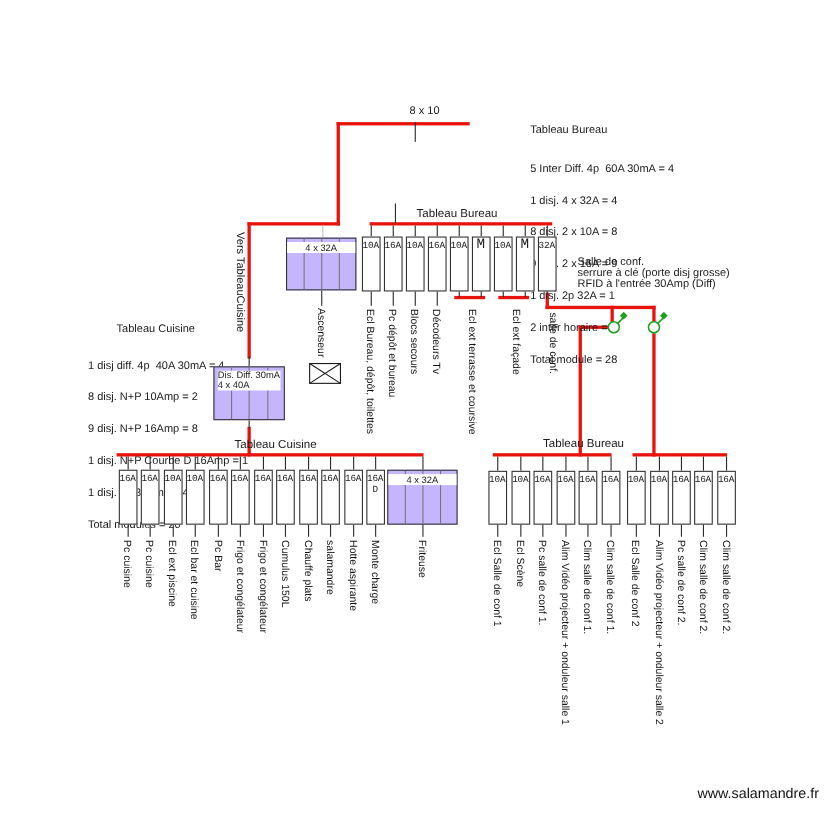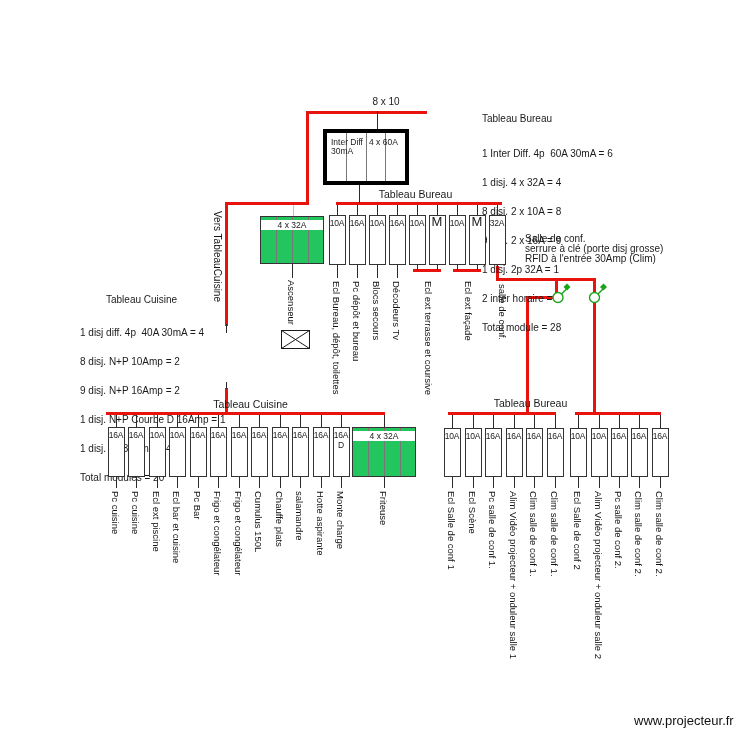--- a/index.html
+++ b/index.html
@@ -2,24 +2,24 @@
 <html><head>
 <meta charset="utf-8">
 <style>
   html,body{margin:0;padding:0;background:#fff;}
   #canvas{position:relative;width:750px;height:750px;background:#fff;overflow:hidden;
           font-family:"Liberation Sans",sans-serif;color:#1a1a1a;}
   .abs{position:absolute;}
   .rw{position:absolute;background:#e8130c;}          
   .bw{position:absolute;background:#2a2a2a;}          
   .gw{position:absolute;background:#c2c2c2;}          
-  .box{position:absolute;background:#22c55e;border:1px solid #333;box-sizing:border-box;}
+  .box{position:absolute;background:#c4b5fd;border:1px solid #333;box-sizing:border-box;}
   .divider{position:absolute;top:0;bottom:0;width:1px;background:#777;}
   .breaker{position:absolute;background:#fff;border:1px solid #333;box-sizing:border-box;
-           text-align:center;font-size:8.5px;line-height:10px;padding-top:2px;letter-spacing:-0.2px;}
+           text-align:center;font-size:8.5px;line-height:10px;padding-top:2px;letter-spacing:-0.2px;font-family:Liberation Mono, monospace;}
   .breaker.m{font-size:13px;padding-top:1px;letter-spacing:0;}
   .rlabel{position:absolute;transform:rotate(90deg);transform-origin:0 0;white-space:nowrap;
           font-size:9.5px;line-height:11px;color:#111;}
   .legend{font-size:10px;line-height:9.7px;white-space:pre;}
   .legend div{height:9.7px;}
   .title{position:absolute;font-size:10.5px;text-align:center;white-space:nowrap;}
   .boxtext{position:absolute;font-size:8.5px;line-height:9px;white-space:pre;}
 </style>
 </head>
 <body>
@@ -47,68 +47,67 @@
   <div class="rw" style="left:448px;top:412px;width:108px;height:3px;"></div>
   <div class="rw" style="left:575px;top:412px;width:86px;height:3px;"></div>
 
   <div class="bw" style="left:377px;top:111px;width:1px;height:18px;"></div>
   <div class="bw" style="left:359px;top:185px;width:1px;height:18px;"></div>
   <div class="bw" style="left:226px;top:324px;width:1px;height:9px;"></div>
   <div class="bw" style="left:226px;top:382px;width:1px;height:7px;"></div>
   <div class="gw" style="left:293px;top:205px;width:1px;height:11px;"></div>
   <div class="bw" style="left:292px;top:264px;width:1px;height:14px;"></div>
 
-  <div class="abs" style="left:323px;top:129px;width:86px;height:56px;background:#fff;border:4px solid #000;box-sizing:border-box;">
-    <div class="divider" style="left:19px;"></div>
-    <div class="divider" style="left:39px;"></div>
-    <div class="divider" style="left:58px;"></div>
-    <div class="boxtext" style="left:4px;top:5px;"><span>Inter Diff</span><br><span>30mA</span></div>
-    <div class="boxtext" style="left:42px;top:5px;">4 x 60A</div>
-  </div>
 
   <div class="abs legend" style="left:482px;top:95px;">
     <div style="height:15px;">Tableau Bureau</div>
-    <div>1 Inter Diff. 4p  60A 30mA = 6</div>
+    <div>5 Inter Diff. 4p  60A 30mA = 4</div>
     <div>1 disj. 4 x 32A = 4</div>
     <div>8 disj. 2 x 10A = 8</div>
     <div>9 disj. 2 x 16A = 9</div>
     <div>1 disj. 2p 32A = 1</div>
     <div>2 inter horaire = 2</div>
     <div>Total module = 28</div>
   </div>
 
   <div class="abs legend" style="left:80px;top:276px;">
     <div style="height:13px;padding-left:26px;">Tableau Cuisine</div>
     <div>1 disj diff. 4p  40A 30mA = 4</div>
     <div>8 disj. N+P 10Amp = 2</div>
-    <div>9 disj. N+P 16Amp = 2</div>
+    <div>9 disj. N+P 16Amp = 8</div>
     <div>1 disj. N+P Courbe D 16Amp = 1</div>
     <div>1 disj. 4p 32Amp = 4</div>
     <div>Total modules = 20</div>
   </div>
 
   <div class="abs" style="left:525px;top:234px;font-size:10px;line-height:10px;">
     <div>Salle de conf.</div>
     <div>serrure à clé (porte disj grosse)</div>
-    <div>RFID à l'entrée 30Amp (Clim)</div>
+    <div>RFID à l'entrée 30Amp (Diff)</div>
   </div>
 
   <div class="rlabel" style="left:223px;top:211px;font-size:10px;">Vers TableauCuisine</div>
 
   <div class="title" style="left:368px;top:188px;width:95px;">Tableau Bureau</div>
   <div class="title" style="left:203px;top:398px;width:95px;">Tableau Cuisine</div>
   <div class="title" style="left:483px;top:397px;width:95px;">Tableau Bureau</div>
 
   <div class="box" style="left:260px;top:216px;width:64px;height:48px;">
     <div class="divider" style="left:15px;"></div>
     <div class="divider" style="left:31px;"></div>
     <div class="divider" style="left:47px;"></div>
     <div style="position:absolute;left:0;top:3px;width:100%;text-align:center;font-size:8.5px;background:#fff;">4 x 32A</div>
   </div>
 
+  <div class="box" style="left:194px;top:333px;width:65px;height:49px;">
+    <div class="divider" style="left:15px;"></div>
+    <div class="divider" style="left:31px;"></div>
+    <div class="divider" style="left:48px;"></div>
+    <div class="boxtext" style="left:3px;top:3px;background:#fff;"><span>Dis. Diff. 30mA</span><br><span>4 x 40A</span></div>
+  </div>
 
   <div class="box" style="left:352px;top:427px;width:64px;height:50px;">
     <div class="divider" style="left:15px;"></div>
     <div class="divider" style="left:31px;"></div>
     <div class="divider" style="left:47px;"></div>
     <div style="position:absolute;left:0;top:3px;width:100%;text-align:center;font-size:8.5px;background:#fff;">4 x 32A</div>
   </div>
 
   <svg class="abs" style="left:281px;top:330px;" width="29" height="19">
     <rect x="0.5" y="0.5" width="28" height="18" fill="#fff" stroke="#1a1a1a"></rect>
@@ -122,21 +121,21 @@
       <line x1="21.5" y1="18" x2="27" y2="12.5" stroke="#1ca21c" stroke-width="1.4"></line>
       <path d="M27 7.5 L30.5 11 L27 14.5 L23.5 11 Z" fill="#1ca21c"></path>
     </g>
     <g>
       <circle cx="54.5" cy="21.5" r="5" fill="#fff" stroke="#1ca21c" stroke-width="1.4"></circle>
       <line x1="58" y1="18" x2="63.5" y2="12.5" stroke="#1ca21c" stroke-width="1.4"></line>
       <path d="M63.5 7.5 L67 11 L63.5 14.5 L60 11 Z" fill="#1ca21c"></path>
     </g>
   </svg>
 
-  <div class="abs" style="left:634px;top:713px;font-size:13px;color:#111;">www.projecteur.fr</div>
+  <div class="abs" style="left:634px;top:713px;font-size:13px;color:#111;">www.salamandre.fr</div>
 
   <div id="generated">
       <div class="bw" style="left: 337px; top: 205px; width: 1px; height: 10px;"></div>
       <div class="breaker" style="left: 328.5px; top: 215px; width: 17px; height: 50px;">10A</div>
       <div class="bw" style="left: 357px; top: 205px; width: 1px; height: 10px;"></div>
       <div class="breaker" style="left: 348.5px; top: 215px; width: 17px; height: 50px;">16A</div>
       <div class="bw" style="left: 377px; top: 205px; width: 1px; height: 10px;"></div>
       <div class="breaker" style="left: 368.5px; top: 215px; width: 17px; height: 50px;">10A</div>
       <div class="bw" style="left: 397px; top: 205px; width: 1px; height: 10px;"></div>
       <div class="breaker" style="left: 388.5px; top: 215px; width: 17px; height: 50px;">16A</div>

